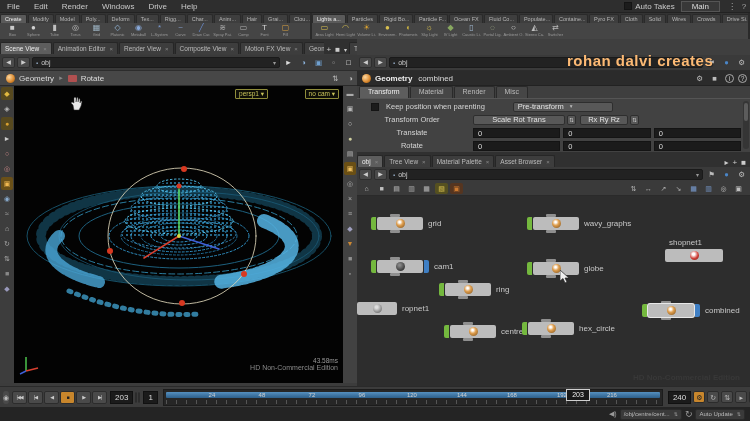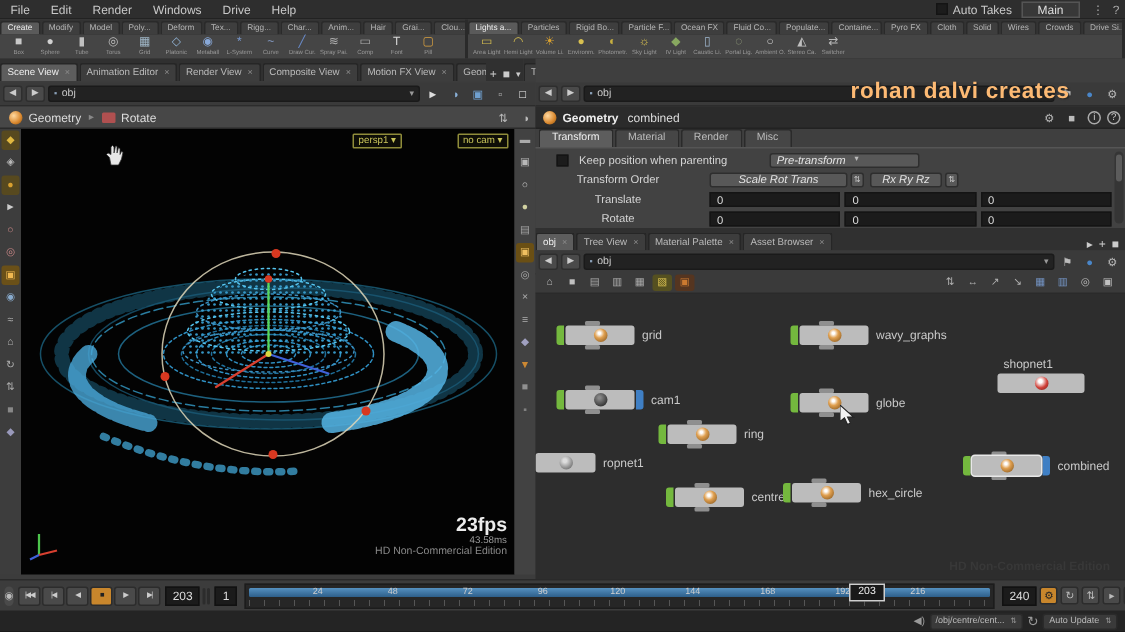--- a/index.html
+++ b/index.html
@@ -81,21 +81,21 @@
   #geo-header .endicons{margin-left:auto;display:flex;align-items:center;margin-right:3px;}
   .circ{border:1px solid #aaa;border-radius:50%;width:9px;height:9px;font-size:6.5px;line-height:8px;text-align:center;color:#ccc;margin-left:4px;}
   #param-tabs{position:absolute;left:2px;top:47px;display:flex;height:12px;}
   .parmtab{font-size:7px;color:#bbb;background:#464646;border:1px solid #2a2a2a;border-bottom:none;padding:1px 8px;
     margin-right:1px;border-radius:2px 2px 0 0;}
   .parmtab.active{background:#5d5d5d;color:#f0f0f0;}
   #params{position:absolute;left:0;top:59px;width:100%;height:54px;background:#424242;border-top:1px solid #555;font-size:7.5px;color:#d5d5d5;}
   .prow{display:flex;align-items:center;height:11px;margin-top:2px;}
   .plabel{width:116px;text-align:center;padding-right:6px;flex:0 0 auto;overflow:hidden;white-space:nowrap;}
   .pdrop{background:#585858;border:1px solid #2e2e2e;border-radius:2px;height:10px;line-height:9px;padding:0 4px;
-    display:flex;align-items:flex-end;color:#e2e2e2;font-style:italic;}
+    display:flex;align-items:flex-end;color:#e2e2e2;}
   .pdrop .dd{margin-left:6px;font-size:5.5px;color:#bbb;}
   .stepbtn{width:9px;height:10px;background:#585858;border:1px solid #2e2e2e;border-radius:2px;font-size:5.5px;line-height:9px;
     text-align:center;color:#ccc;margin:0 4px 0 2px;}
   .pfield{flex:1;height:10px;background:#1b1b1b;border:1px solid #141414;color:#dcdcdc;line-height:9px;padding:0 4px;margin-right:3px;}
   #params .vscroll{position:absolute;right:1px;top:2px;width:6px;height:48px;background:#353535;border-radius:3px;}
   #params .vscroll i{position:absolute;left:1px;top:2px;width:4px;height:18px;background:#5c5c5c;border-radius:2px;}
 
   
   #net-toolbar{position:absolute;left:0;top:143px;width:100%;height:14px;background:#3a3a3a;border-bottom:1px solid #2a2a2a;
     display:flex;align-items:center;padding:0 3px;}
@@ -467,21 +467,20 @@
     <span class="vpchip" style="right:4px;">
       <span>no cam</span>
       <span>▾</span>
     </span>
     <div id="handcur">
       <svg width="13" height="15" viewBox="0 0 13 15">
           <path d="M4,14 L3,9 L1,7 L2,6 L4,7 L4,2 L5,1 L6,2 L6,6 L7,1.5 L8,1.5 L8,6 L9,2.5 L10,3 L10,7 L11,5 L12,5.5 L11,10 L9,14 Z" fill="#e8e8e8" stroke="#333" stroke-width="0.5"></path>
         </svg>
     </div>
     <div id="fpsblock">
-      <div id="fps">23fps</div>
       <div id="ms">43.58ms</div>
       <div id="vpwm">HD Non-Commercial Edition</div>
     </div>
     <div id="miniaxis">
       <svg width="24" height="24" viewBox="0 0 24 24">
         <line x1="8" y1="20" x2="8" y2="6" stroke="#4cc44c" stroke-width="1.5"></line>
         <line x1="8" y1="20" x2="20" y2="17" stroke="#d84030" stroke-width="1.5"></line>
         <line x1="8" y1="20" x2="2" y2="23" stroke="#4060d8" stroke-width="1.5"></line>
       </svg>
     </div>

